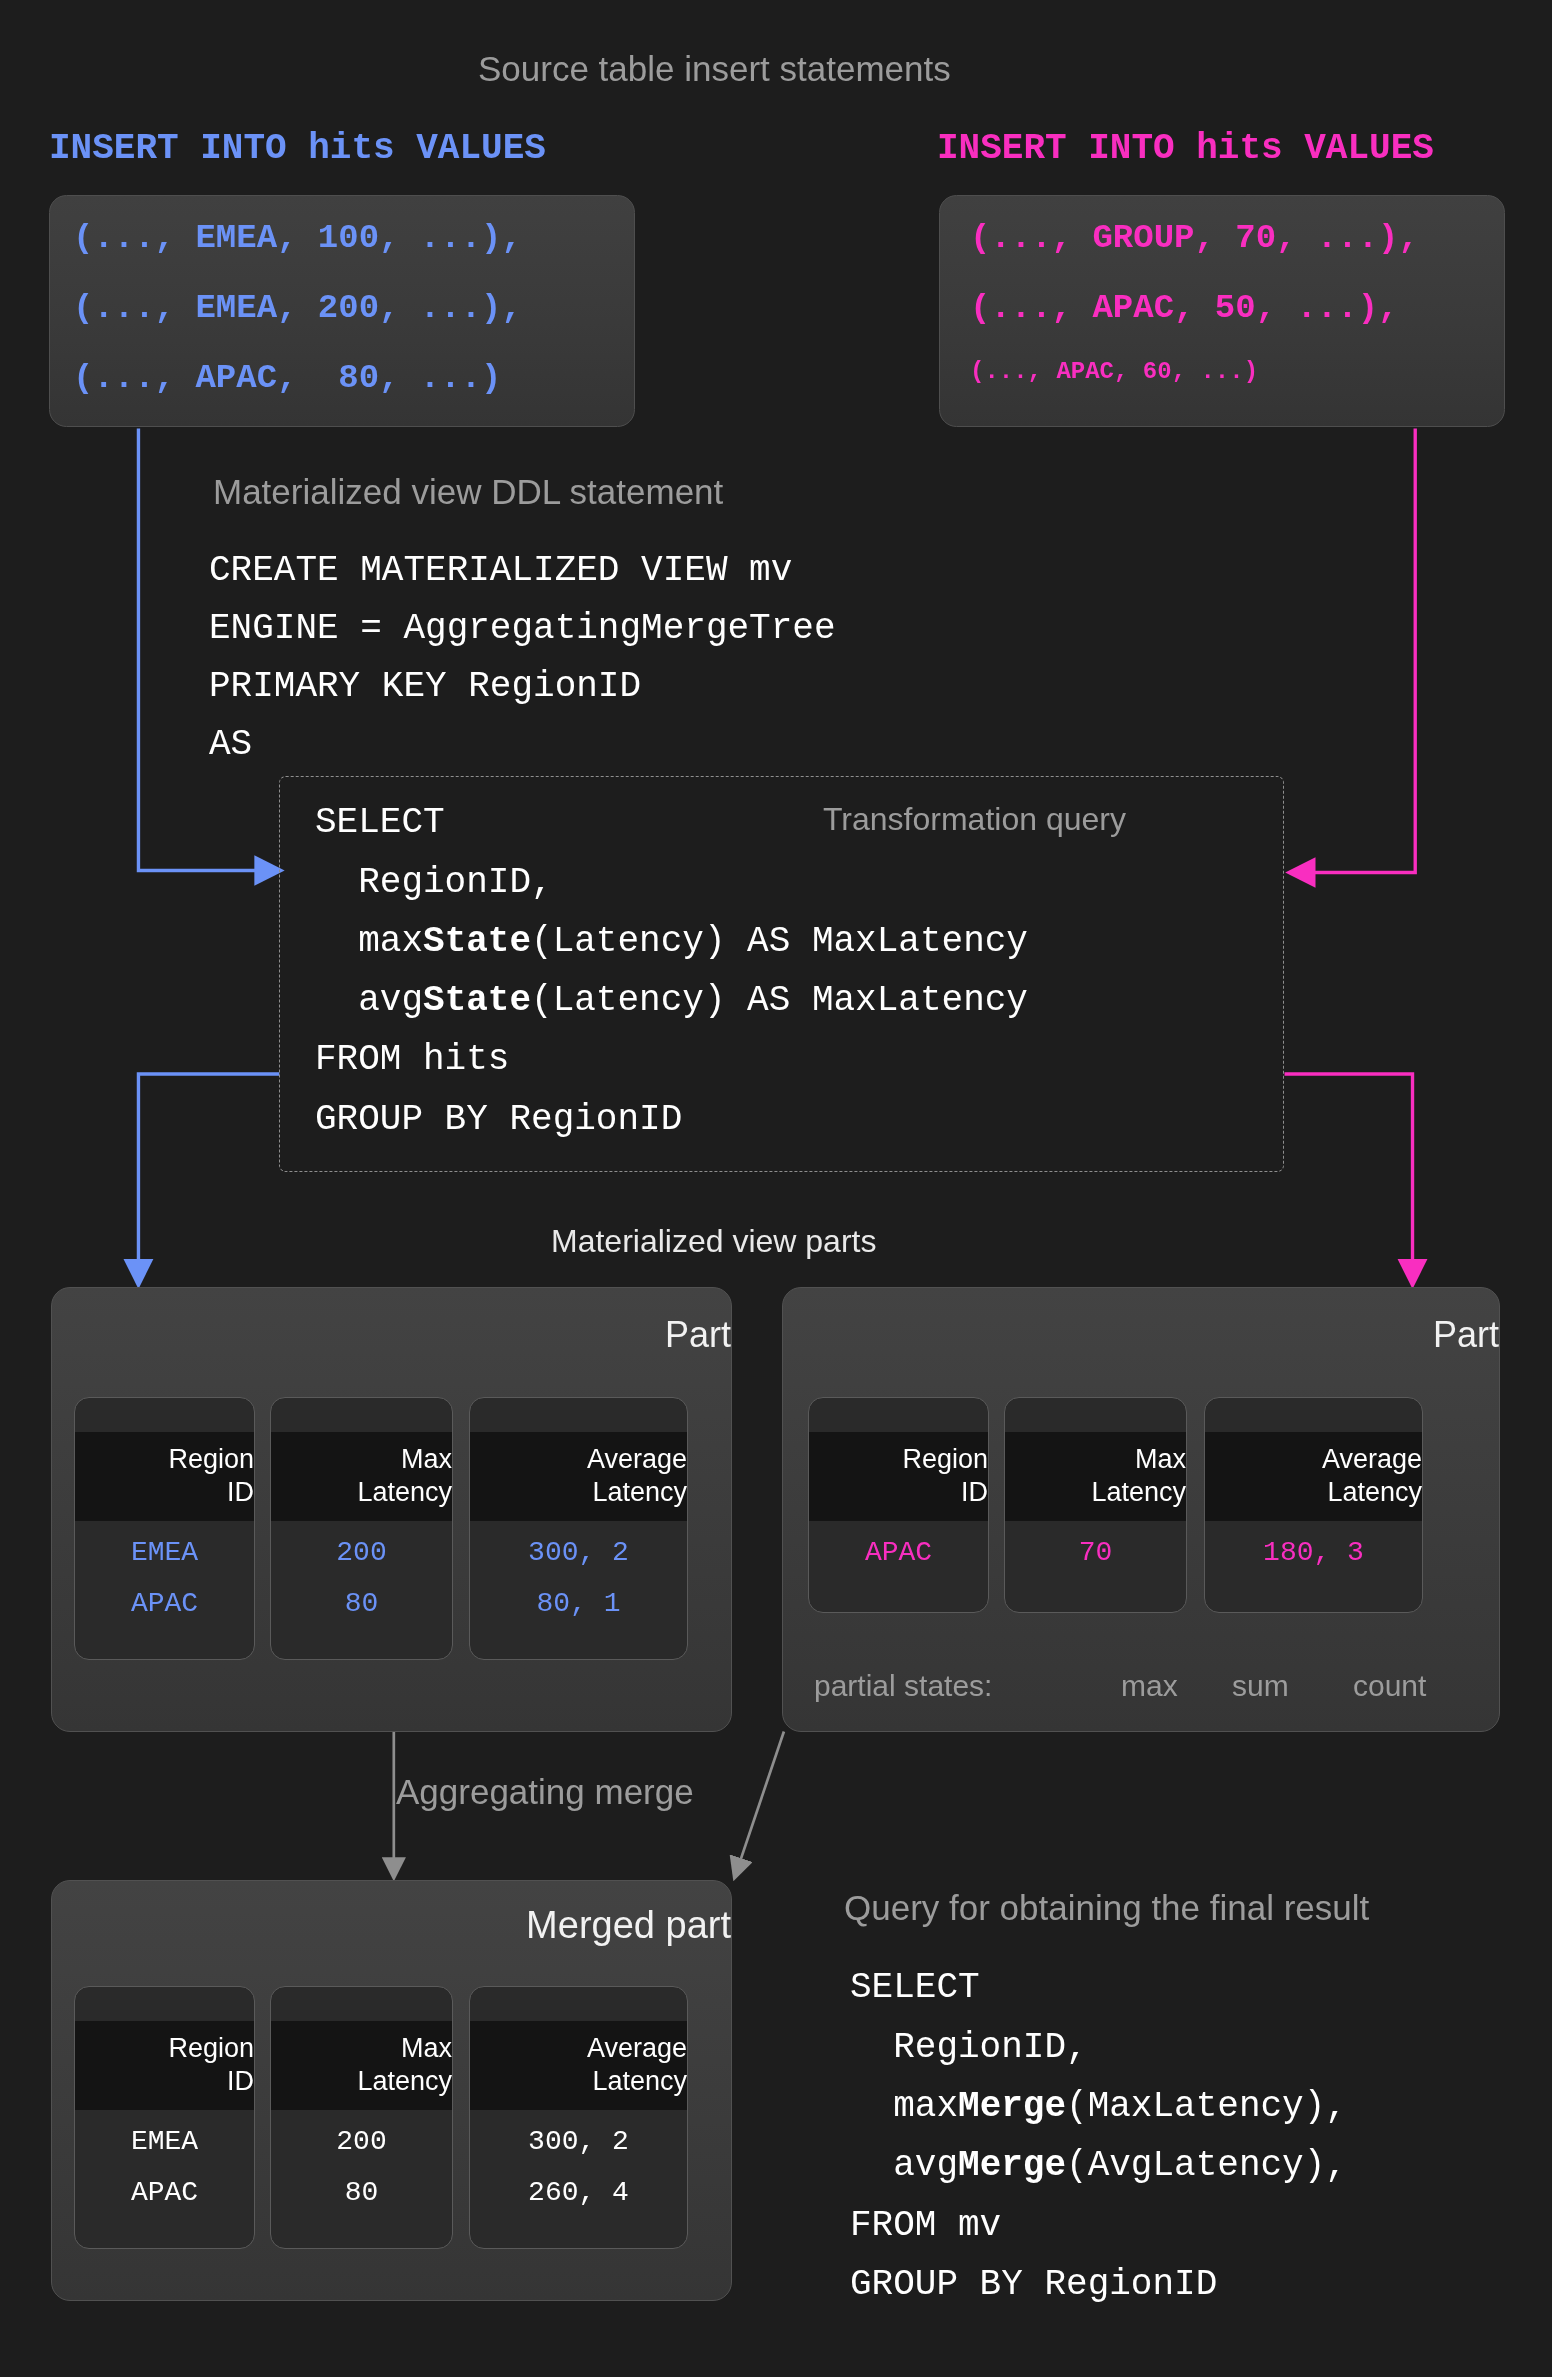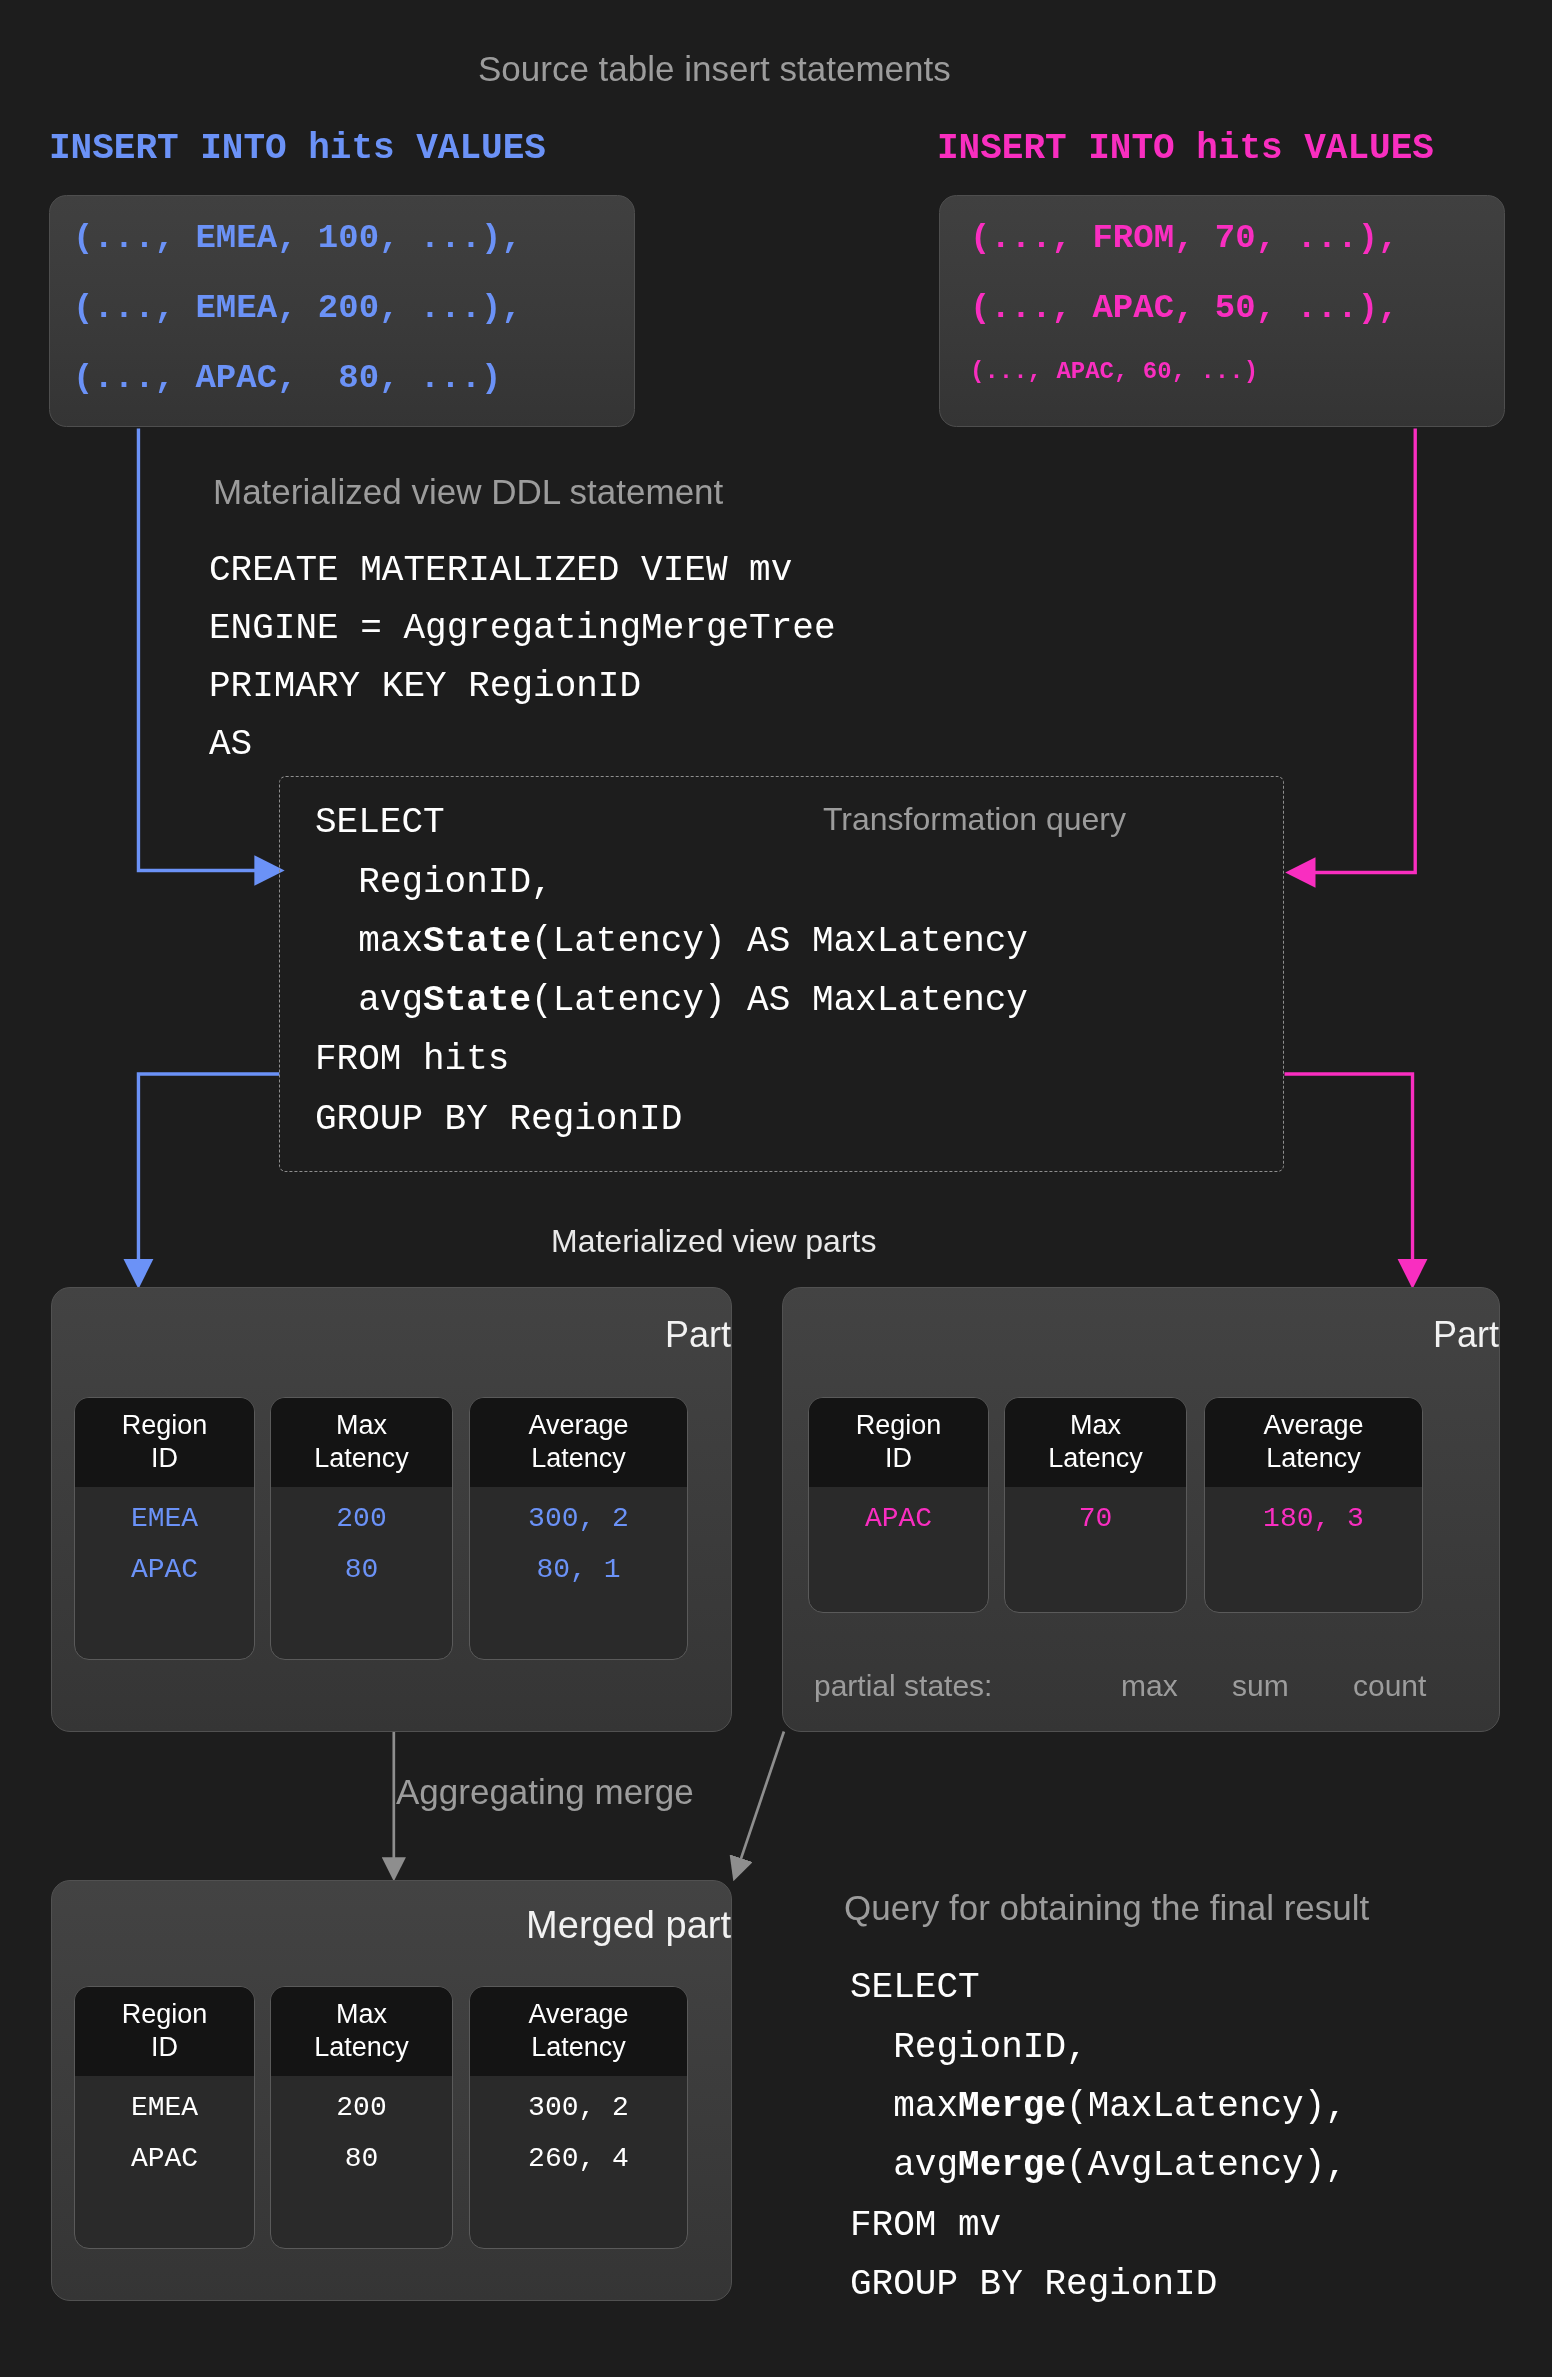--- a/index.html
+++ b/index.html
@@ -21,22 +21,22 @@
 
   
   .part-box{position:absolute;border-radius:19px;box-sizing:border-box;
             background:linear-gradient(180deg,#434343 0%,#3c3c3c 50%,#353535 100%);
             border:0.7px solid #515151;}
   .part-title{position:absolute;left:0;right:0;text-align:right;color:#f2f2f2;
               font-size:36px;}
   .col{position:absolute;border-radius:15px;box-sizing:border-box;
        border:0.7px solid #5a5a5a;overflow:hidden;
        background:#2a2a2a;}
-  .col-head{background:#141414;color:#ffffff;text-align:center;
-            font-size:27px;line-height:1.22;padding:10.8px 0 12px;}
+  .col-head{background:#141414;color:#ffffff;text-align:right;
+            font-size:27px;line-height:1.22;padding:10.8px 0 12px;margin-top:34px;}
   .col-body{background:#2a2a2a;padding:8px 0 9.4px;}
   .cell{text-align:center;font-size:28px;line-height:1.6;padding:2.7px 8px;}
 
   
   .dashed{position:absolute;border:1.3px dashed #8e8e8e;border-radius:6.7px;
           box-sizing:border-box;background:transparent;}
 
   svg.layer{position:absolute;left:0;top:0;width:1553px;height:2377px;
             pointer-events:none;}
 </style>
@@ -85,21 +85,21 @@
 <div class="code mono" style="left:49px;top:125px;color:#6b92f7;font-size:36px;font-weight:bold;">INSERT INTO hits VALUES</div>
 
 <div class="card" style="left:49px;top:195px;width:586px;height:232px;"></div>
 <div class="code mono" style="left:73px;top:216px;color:#6b92f7;font-size:34px;font-weight:bold;">(..., EMEA, 100, ...),</div>
 <div class="code mono" style="left:73px;top:286px;color:#6b92f7;font-size:34px;font-weight:bold;">(..., EMEA, 200, ...),</div>
 <div class="code mono" style="left:73px;top:356px;color:#6b92f7;font-size:34px;font-weight:bold;">(..., APAC,  80, ...)</div>
 
 <div class="code mono" style="left:937px;top:125px;color:#f92ec0;font-size:36px;font-weight:bold;">INSERT INTO hits VALUES</div>
 
 <div class="card" style="left:939px;top:195px;width:566px;height:232px;"></div>
-<div class="code mono" style="left:970px;top:216px;color:#f92ec0;font-size:34px;font-weight:bold;">(..., FROM, 70, ...),</div>
+<div class="code mono" style="left:970px;top:216px;color:#f92ec0;font-size:34px;font-weight:bold;">(..., GROUP, 70, ...),</div>
 <div class="code mono" style="left:970px;top:286px;color:#f92ec0;font-size:34px;font-weight:bold;">(..., APAC, 50, ...),</div>
 <div class="code mono" style="left:970px;top:356px;color:#f92ec0;font-size:24px;font-weight:bold;">(..., APAC, 60, ...)</div>
 
 <div class="code mono" style="left:209px;top:547px;color:#ffffff;font-size:36px;">CREATE MATERIALIZED VIEW mv</div>
 <div class="code mono" style="left:209px;top:605px;color:#ffffff;font-size:36px;">ENGINE = AggregatingMergeTree</div>
 <div class="code mono" style="left:209px;top:663px;color:#ffffff;font-size:36px;text-align:center;">PRIMARY KEY RegionID</div>
 <div class="code mono" style="left:209px;top:721px;color:#ffffff;font-size:36px;">AS</div>
 
 <div class="dashed" style="left:279px;top:776px;width:1005px;height:396px;"></div>
 

